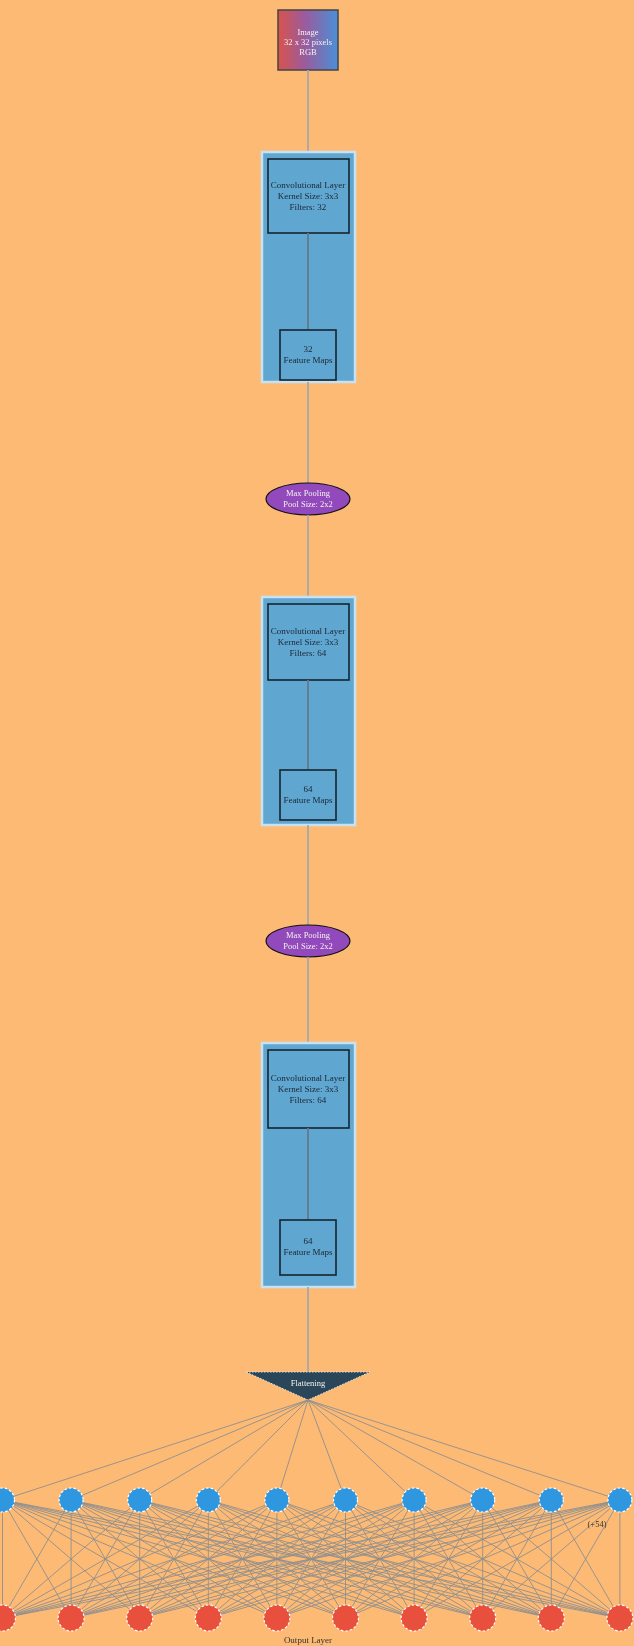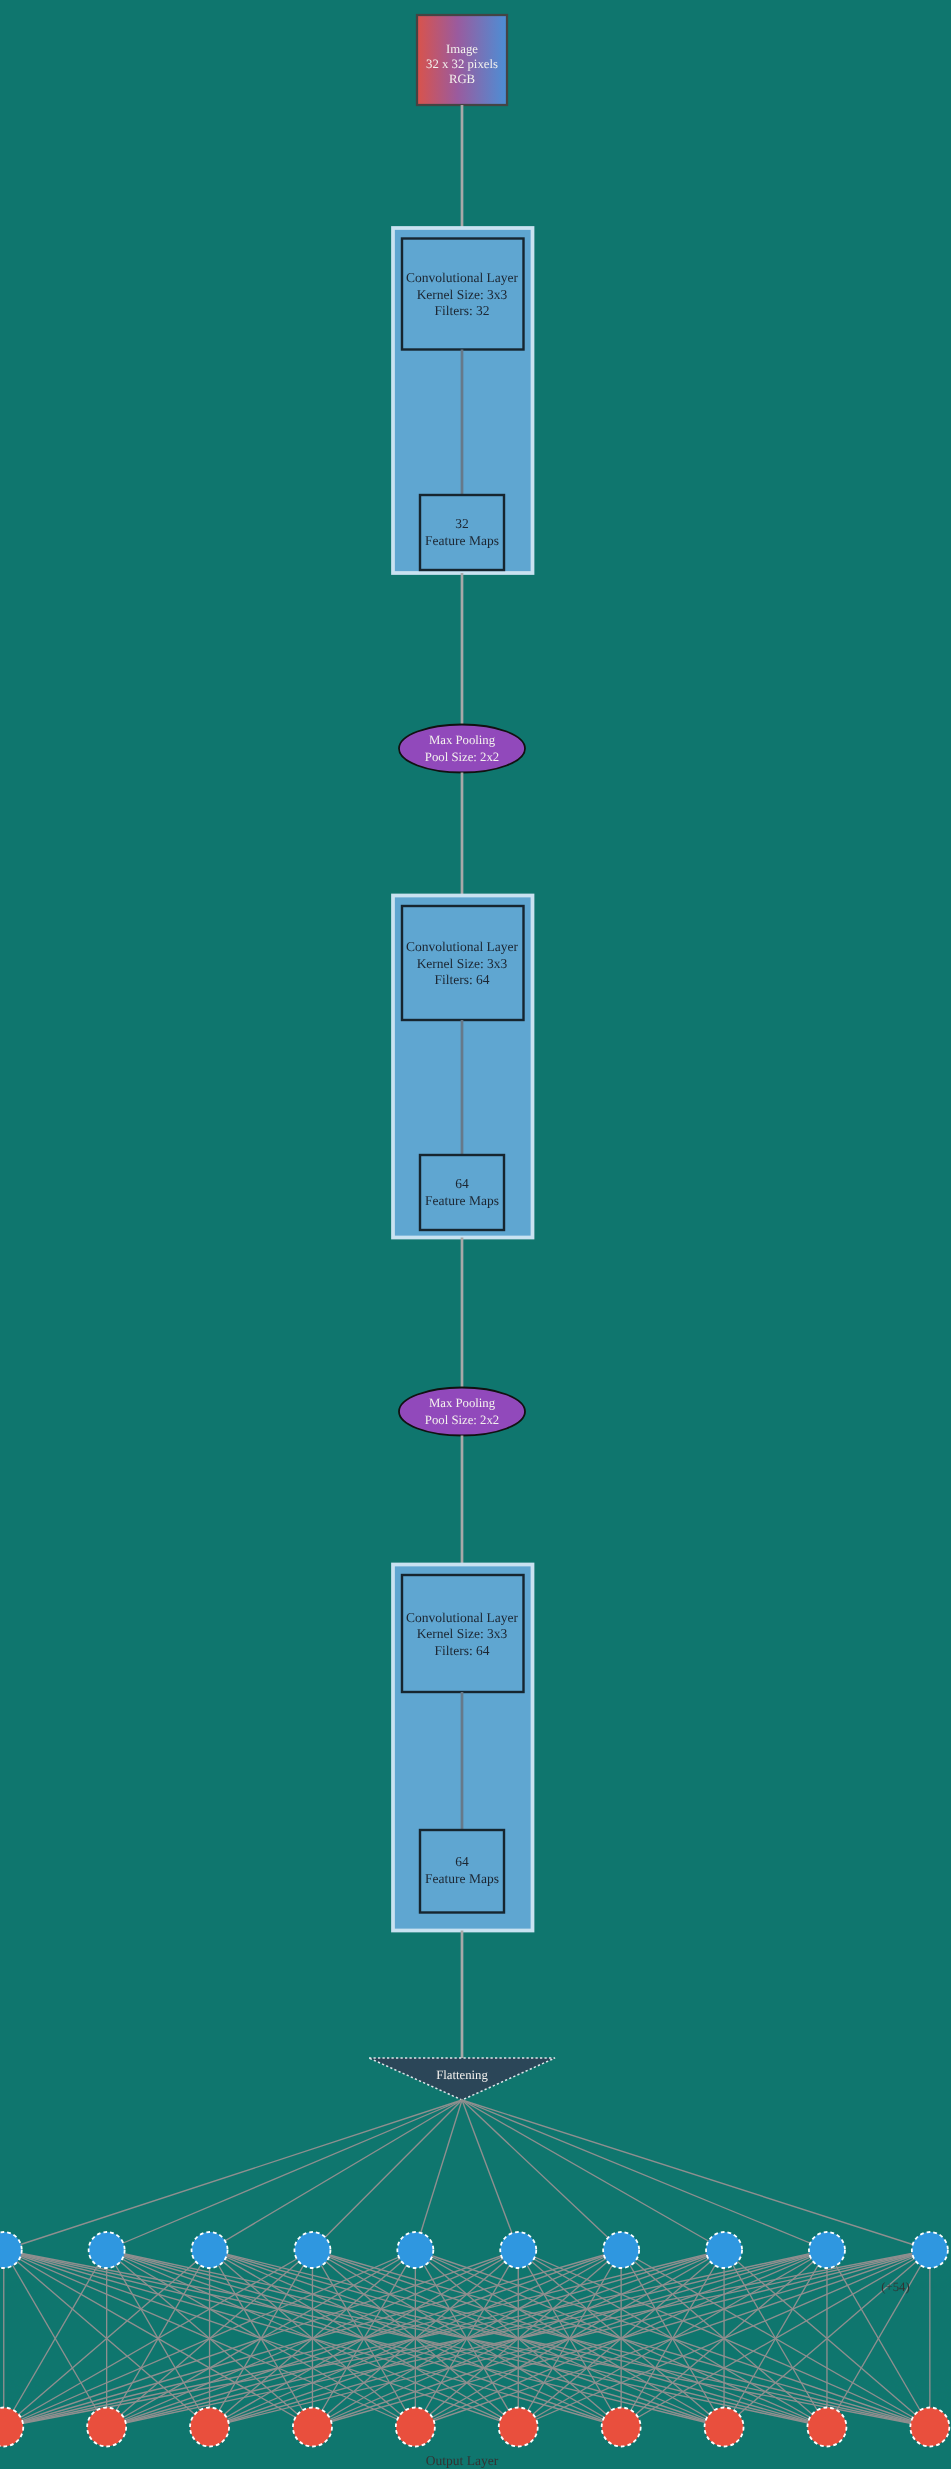--- a/index.html
+++ b/index.html
@@ -1,16 +1,16 @@
 <!DOCTYPE html>
 <html><head>
 <meta charset="utf-8">
 <style>
   html,body{margin:0;padding:0;background:#ffffff;}
-  .canvas{position:relative;width:634px;height:1646px;background:#0f766e;overflow:hidden;}
+  .canvas{position:relative;width:634px;height:1646px;background:#fdba74;overflow:hidden;}
   svg{display:block;}
   .t{font-family:"Liberation Serif","DejaVu Serif",serif;}
   .fs9{font-size:9px;}
   .fs85{font-size:8.5px;}
   .dark{fill:#1c2632;}
   .light{fill:#f4f2ee;}
   .mid{fill:#333333;}
 </style>
 </head>
 <body>

